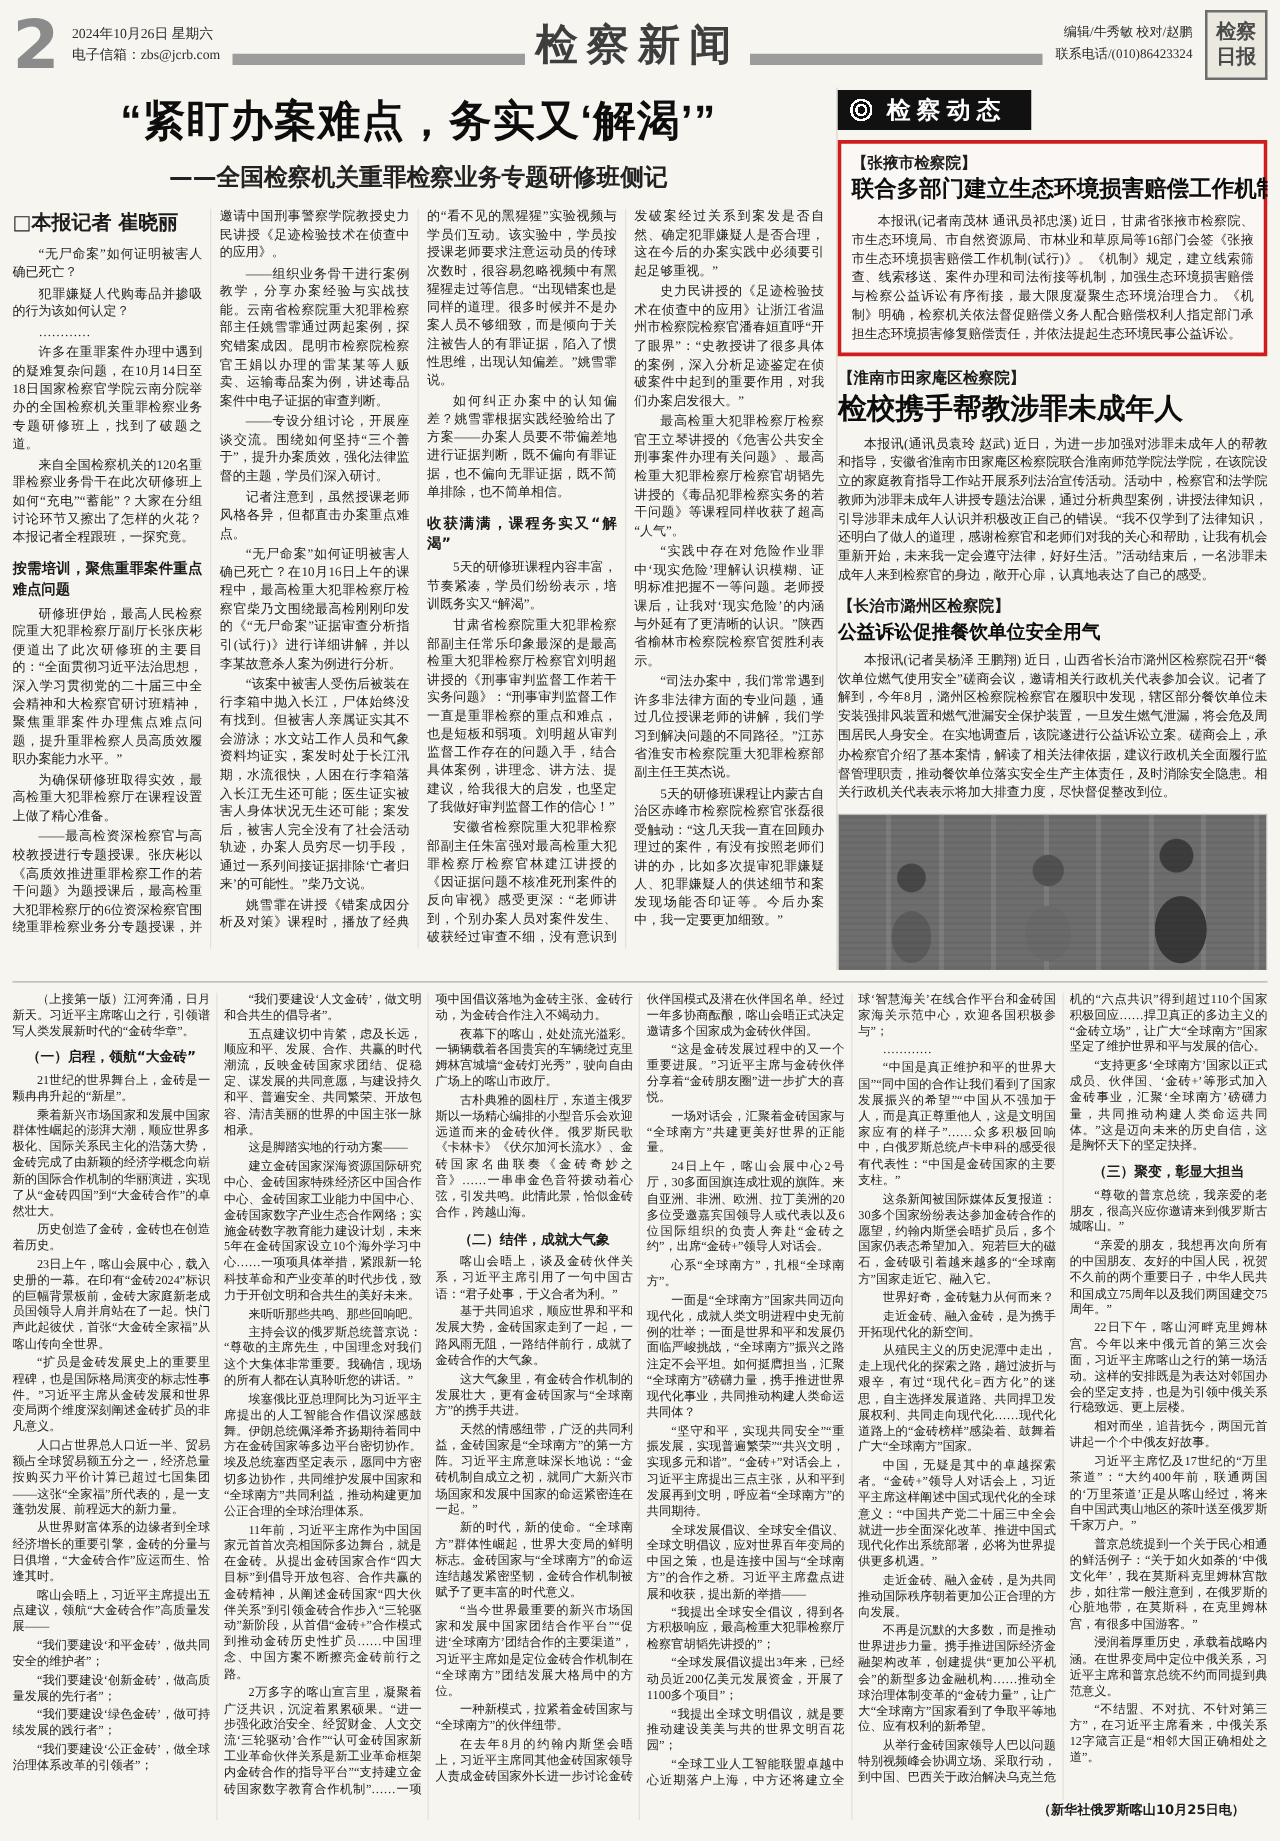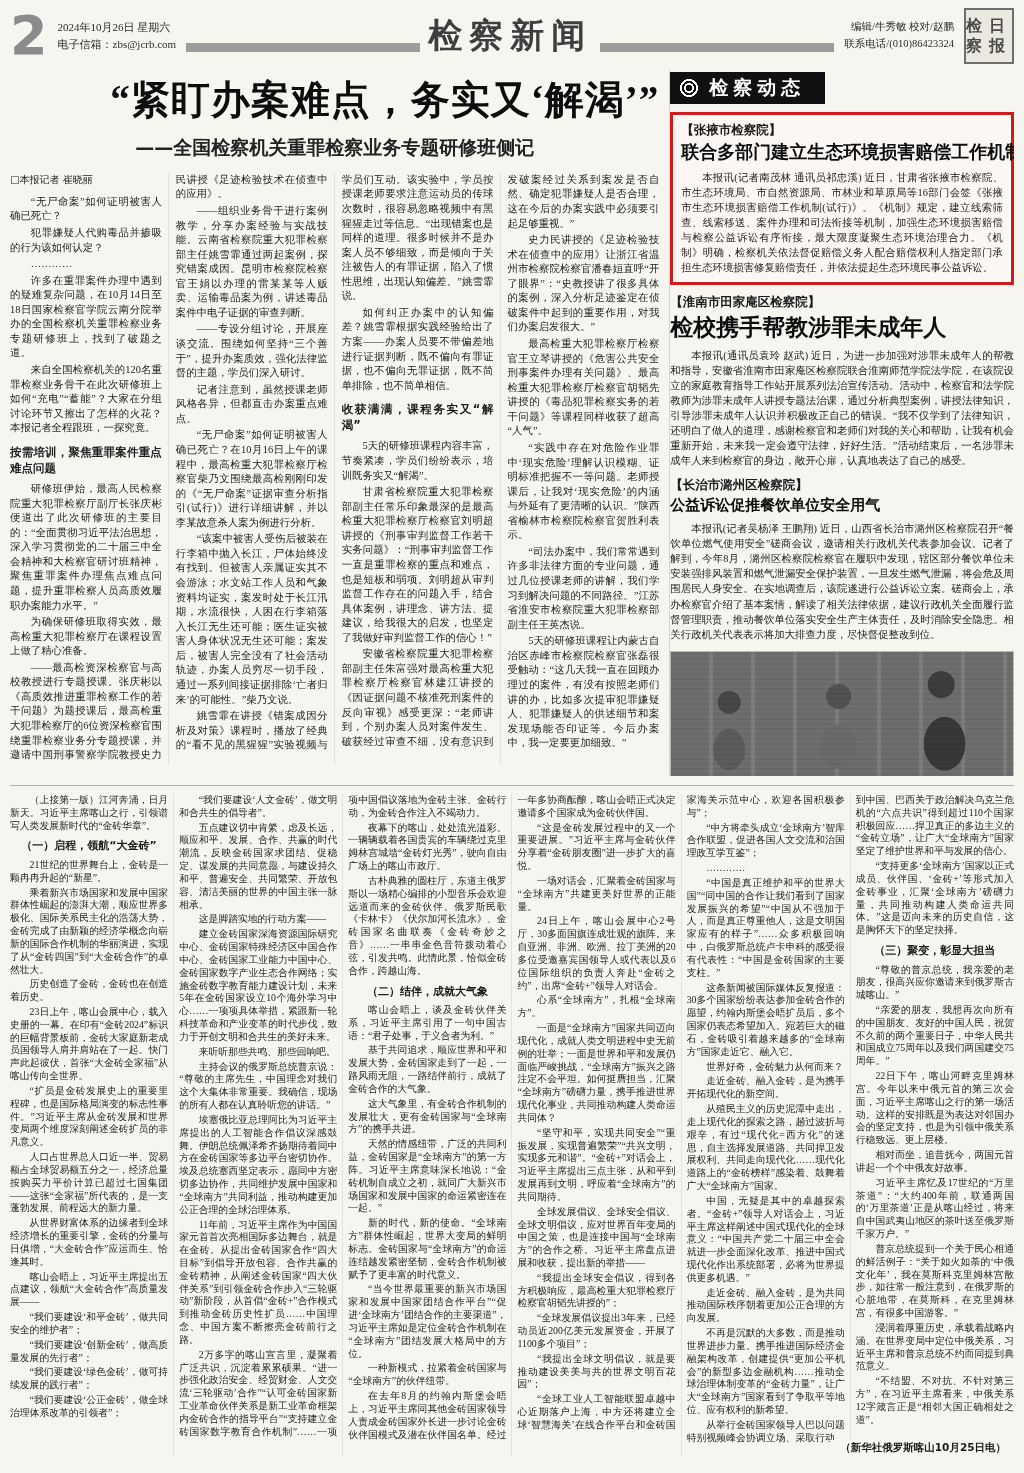--- a/index.html
+++ b/index.html
@@ -8,34 +8,34 @@
   .page{padding:6px 10px;box-sizing:border-box}
   
   .masthead{display:flex;align-items:center;gap:10px;height:60px}
   .pagenum{font-size:54px;font-weight:bold;color:#8b8b8b;line-height:.9;font-family:"DejaVu Sans",sans-serif}
   .dateblock{font-size:11px;color:#2b2b2b;line-height:1.55;white-space:nowrap}
   .title-wrap{flex:1;display:flex;align-items:center;gap:8px;min-width:0}
   .bar{flex:1;height:9px;background:#9c9c9c;margin-top:22px}
   .section-title{font-size:34px;font-weight:900;color:#3e3e3e;letter-spacing:7px;
                  font-family:"DejaVu Sans","Liberation Sans",sans-serif;white-space:nowrap}
   .editorblock{font-size:10.5px;color:#2b2b2b;text-align:right;line-height:1.6;white-space:nowrap}
-  .logo{width:46px;height:52px;border:2px solid #6d6d6d;background:#ebe8e0;display:flex;flex-direction:row;
+  .logo{width:46px;height:52px;border:2px solid #6d6d6d;background:#ebe8e0;display:flex;flex-direction:column;
         align-items:center;justify-content:center;font-weight:bold;color:#4a4a4a;font-size:16px;line-height:1.25;
         font-family:"Liberation Serif",serif}
   
   .top-row{display:flex;margin-top:4px}
   .main-article{width:660px;padding-right:10px;box-sizing:border-box}
-  .headline{font-size:39px;text-align:right;font-weight:900;margin:8px 0 0;letter-spacing:1px;color:#0d0d0d;
-            font-family:Liberation Serif, serif;line-height:1.15}
+  .headline{font-size:34px;text-align:center;font-weight:900;margin:8px 0 0;letter-spacing:1px;color:#0d0d0d;
+            font-family:Liberation Sans, sans-serif;line-height:1.15}
   .subtitle{font-size:19px;text-align:center;font-weight:600;margin:12px 0 12px;color:#222;
             font-family:"DejaVu Sans","Liberation Sans",sans-serif}
   .main-cols{height:592px;overflow:hidden;column-count:4;column-gap:14px;column-rule:1px solid #e3e1da;
              font-size:10.4px;line-height:1.4;text-align:justify}
   .main-cols p,.bottom-cols p{margin:0 0 2px;text-indent:2em}
-  .para-byline{font-weight:normal;text-indent:0!important;font-size:10px;margin-bottom:8px!important;
+  .para-byline{font-weight:bold;text-indent:0!important;font-size:16px;margin-bottom:8px!important;
                font-family:"DejaVu Sans",sans-serif}
   .para-h{font-weight:bold;text-indent:0!important;font-size:11.5px;margin:8px 0 6px!important;
           font-family:"DejaVu Sans","Liberation Sans",sans-serif}
   
   .sidebar{width:344px;border-left:1px solid #d9d6cd;box-sizing:content-box;
            height:706px;overflow:hidden}
   .badge{display:inline-flex;align-items:center;gap:9px;background:#111;color:#fff;font-weight:bold;
          font-size:19px;letter-spacing:5px;padding:3px 20px 3px 8px;margin:2px 0 8px;
          font-family:"DejaVu Sans",sans-serif}
   .bullseye{width:22px;height:22px;border-radius:50%;flex:none;
@@ -61,21 +61,21 @@
       radial-gradient(ellipse 34px 44px at 80% 62%,#383838 0 60%,transparent 62%),
       repeating-linear-gradient(90deg,#6e6e6e 0 38px,#7d7d7d 38px 42px),
       linear-gradient(180deg,#a8a8a8 0%,#b8b8b8 35%,#8a8a8a 70%,#606060 100%)}
   figure{margin:0}
   
   .rule{border:none;border-top:1px solid #b3b0a8;margin:9px 0 8px}
   .bottom{position:relative}
   .bottom-cols{height:662px;overflow:hidden;column-count:6;column-gap:11px;column-rule:1px solid #e3e1da;
                font-size:9.8px;line-height:1.31;text-align:justify}
   .bottom-cols .para-h{font-size:11px;text-align:center;margin:7px 0 5px!important}
-  .bottom-credit{position:absolute;right:6px;bottom:0;font-weight:bold;font-size:10.5px;background:#f7f5f0;
+  .bottom-credit{position:absolute;right:16px;bottom:0;font-weight:bold;font-size:10.5px;background:#f7f5f0;
                  padding:1px 2px 1px 10px;font-family:"DejaVu Sans",sans-serif}
 </style>
 </head>
 <body>
 
 <div class="page">
 
   <header class="masthead">
     <div class="pagenum">2</div>
     <div class="dateblock">
@@ -206,21 +206,20 @@
         <p class="para-p">一场对话会，汇聚着金砖国家与“全球南方”共建更美好世界的正能量。</p>
         <p class="para-p">24日上午，喀山会展中心2号厅，30多面国旗连成壮观的旗阵。来自亚洲、非洲、欧洲、拉丁美洲的20多位受邀嘉宾国领导人或代表以及6位国际组织的负责人奔赴“金砖之约”，出席“金砖+”领导人对话会。</p>
         <p class="para-p">心系“全球南方”，扎根“全球南方”。</p>
         <p class="para-p">一面是“全球南方”国家共同迈向现代化，成就人类文明进程中史无前例的壮举；一面是世界和平和发展仍面临严峻挑战，“全球南方”振兴之路注定不会平坦。如何挺膺担当，汇聚“全球南方”磅礴力量，携手推进世界现代化事业，共同推动构建人类命运共同体？</p>
         <p class="para-p">“坚守和平，实现共同安全”“重振发展，实现普遍繁荣”“共兴文明，实现多元和谐”。“金砖+”对话会上，习近平主席提出三点主张，从和平到发展再到文明，呼应着“全球南方”的共同期待。</p>
         <p class="para-p">全球发展倡议、全球安全倡议、全球文明倡议，应对世界百年变局的中国之策，也是连接中国与“全球南方”的合作之桥。习近平主席盘点进展和收获，提出新的举措——</p>
         <p class="para-p">“我提出全球安全倡议，得到各方积极响应，最高检重大犯罪检察厅检察官胡韬先讲授的”；</p>
         <p class="para-p">“全球发展倡议提出3年来，已经动员近200亿美元发展资金，开展了1100多个项目”；</p>
         <p class="para-p">“我提出全球文明倡议，就是要推动建设美美与共的世界文明百花园”；</p>
         <p class="para-p">“全球工业人工智能联盟卓越中心近期落户上海，中方还将建立全球‘智慧海关’在线合作平台和金砖国家海关示范中心，欢迎各国积极参与”；</p>
-        <p class="para-p">“中方将牵头成立‘全球南方’智库合作联盟，促进各国人文交流和治国理政互学互鉴”；</p>
         <p class="para-p">…………</p>
         <p class="para-p">“中国是真正维护和平的世界大国”“同中国的合作让我们看到了国家发展振兴的希望”“中国从不强加于人，而是真正尊重他人，这是文明国家应有的样子”……众多积极回响中，白俄罗斯总统卢卡申科的感受很有代表性：“中国是金砖国家的主要支柱。”</p>
         <p class="para-p">这条新闻被国际媒体反复报道：30多个国家纷纷表达参加金砖合作的愿望，约翰内斯堡会晤扩员后，多个国家仍表态希望加入。宛若巨大的磁石，金砖吸引着越来越多的“全球南方”国家走近它、融入它。</p>
         <p class="para-p">世界好奇，金砖魅力从何而来？</p>
         <p class="para-p">走近金砖、融入金砖，是为携手开拓现代化的新空间。</p>
         <p class="para-p">从殖民主义的历史泥潭中走出，走上现代化的探索之路，趟过波折与艰辛，有过“现代化=西方化”的迷思，自主选择发展道路、共同捍卫发展权利、共同走向现代化……现代化道路上的“金砖榜样”感染着、鼓舞着广大“全球南方”国家。</p>
         <p class="para-p">中国，无疑是其中的卓越探索者。“金砖+”领导人对话会上，习近平主席这样阐述中国式现代化的全球意义：“中国共产党二十届三中全会就进一步全面深化改革、推进中国式现代化作出系统部署，必将为世界提供更多机遇。”</p>
         <p class="para-p">走近金砖、融入金砖，是为共同推动国际秩序朝着更加公正合理的方向发展。</p>
         <p class="para-p">不再是沉默的大多数，而是推动世界进步力量。携手推进国际经济金融架构改革，创建提供“更加公平机会”的新型多边金融机构……推动全球治理体制变革的“金砖力量”，让广大“全球南方”国家看到了争取平等地位、应有权利的新希望。</p>
         <p class="para-p">从举行金砖国家领导人巴以问题特别视频峰会协调立场、采取行动，到中国、巴西关于政治解决乌克兰危机的“六点共识”得到超过110个国家积极回应……捍卫真正的多边主义的“金砖立场”，让广大“全球南方”国家坚定了维护世界和平与发展的信心。</p>

